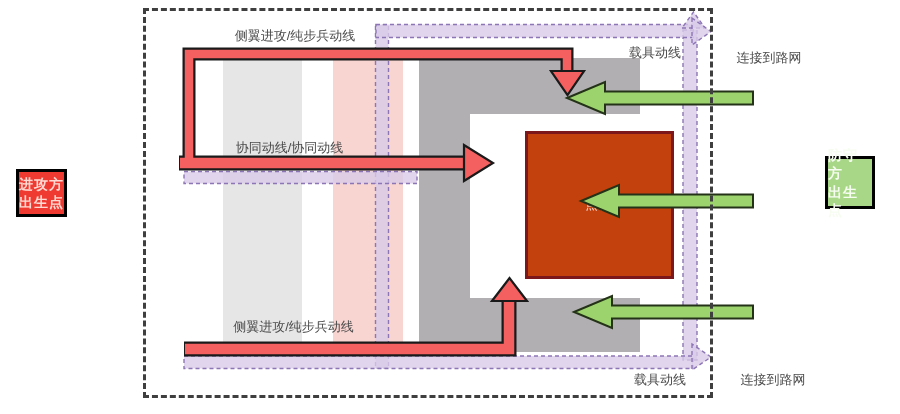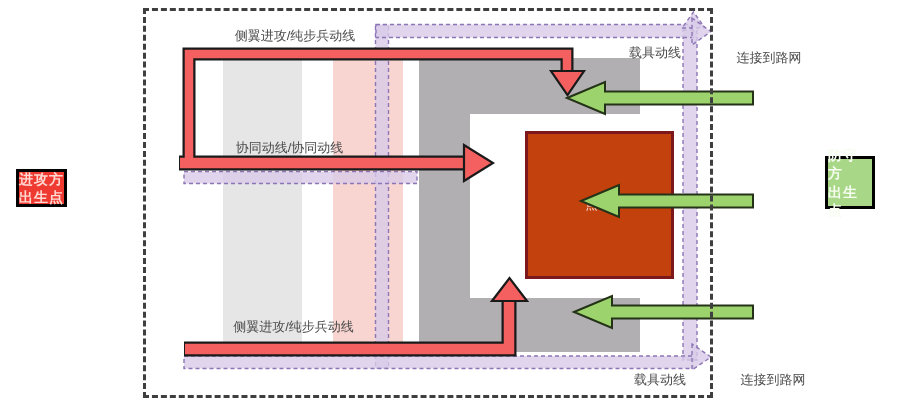--- a/index.html
+++ b/index.html
@@ -39,21 +39,21 @@
   #lbl-vehicle-top{left:619px;top:44px;width:72px;}
   #lbl-road-top{left:724px;top:49px;width:90px;}
   #lbl-vehicle-bottom{left:624px;top:371px;width:72px;}
   #lbl-road-bottom{left:728px;top:371px;width:90px;}
   
   .spawn{
     box-sizing:border-box;border:3px solid #000;z-index:5;
     display:flex;flex-direction:column;align-items:center;justify-content:center;
     font-size:14px;font-weight:bold;line-height:1.3;letter-spacing:1px;
   }
-  #spawn-attacker{left:16px;top:169px;width:51px;height:38px;background:#ee3a31;color:#ffd9d2;}
+  #spawn-attacker{left:16px;top:169px;width:51px;height:48px;background:#ee3a31;color:#ffd9d2;}
   #spawn-defender{left:825px;top:156px;width:50px;height:53px;background:#a8d787;color:#f6fdf0;}
 </style>
 </head>
 <body>
 
 <div id="stage">
 
   <div class="abs band" id="band-gray"></div>
   <div class="abs band" id="band-pink"></div>
 

